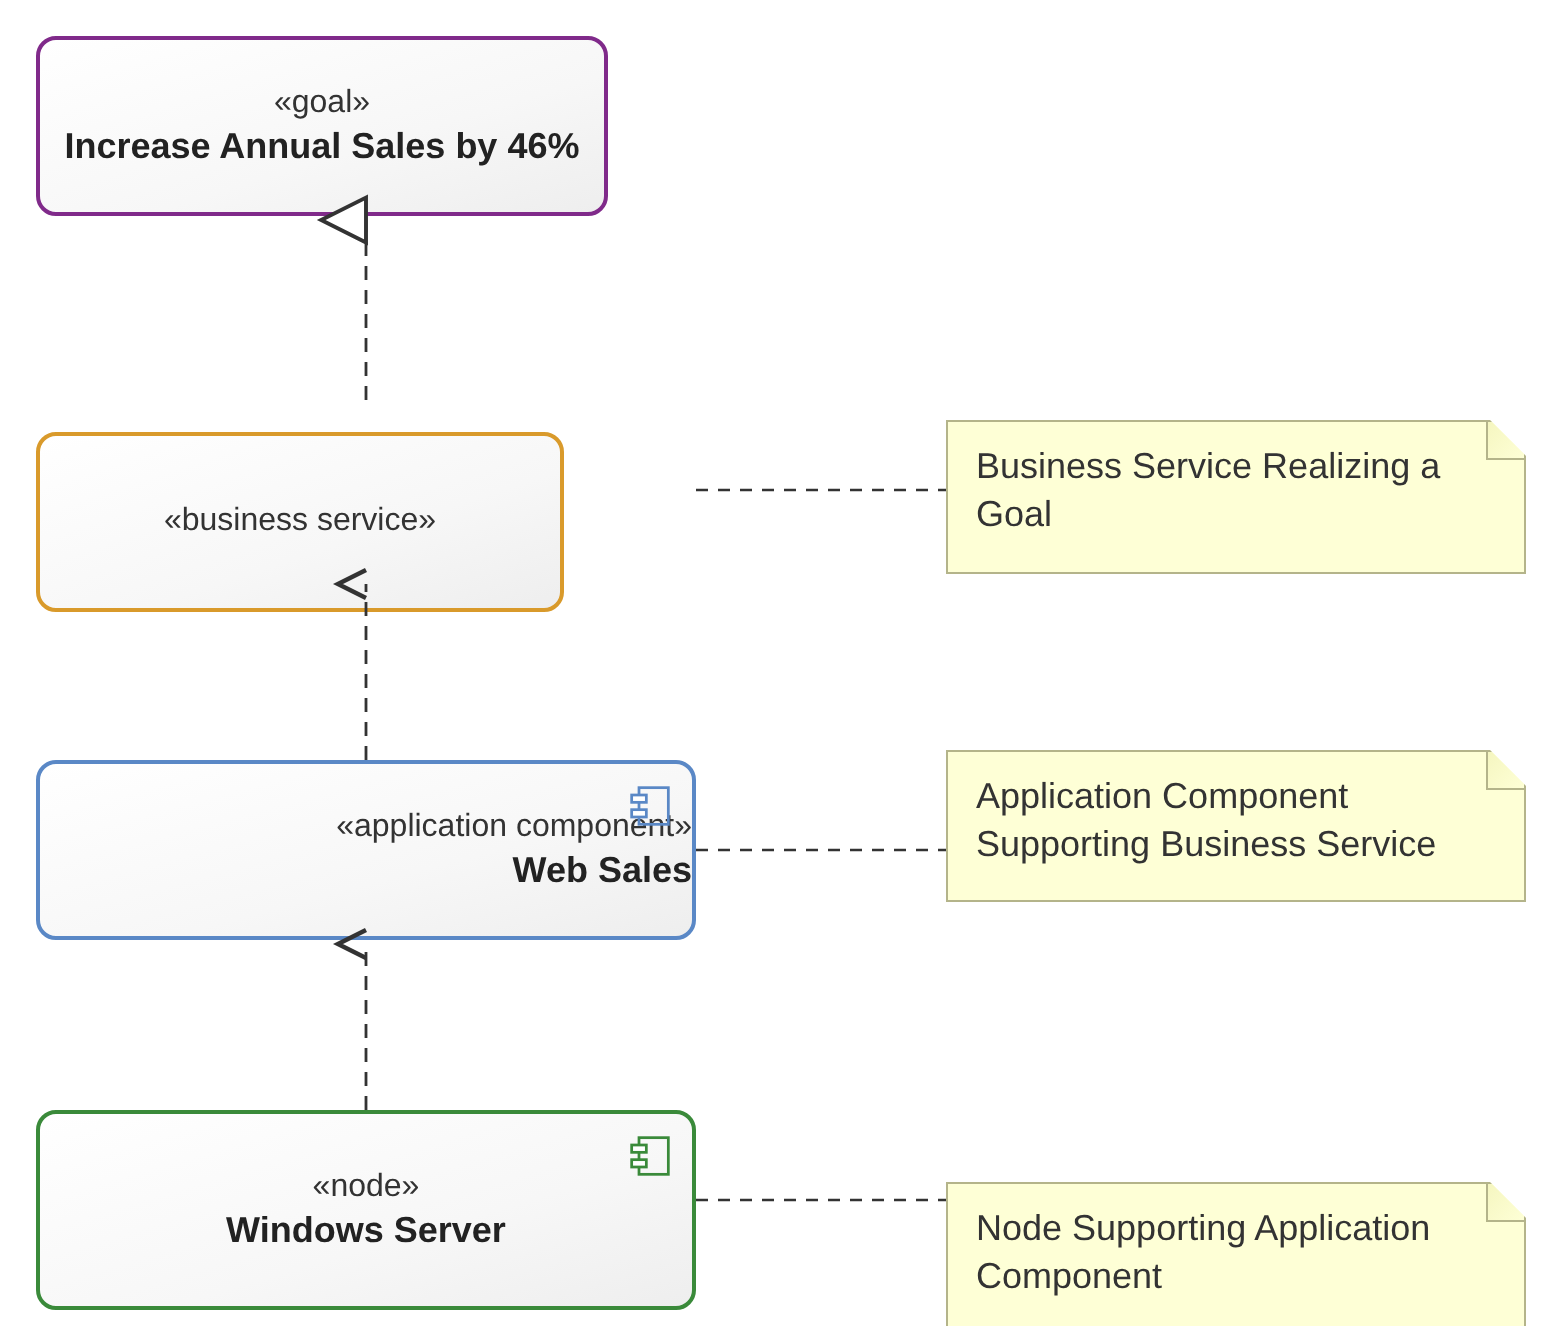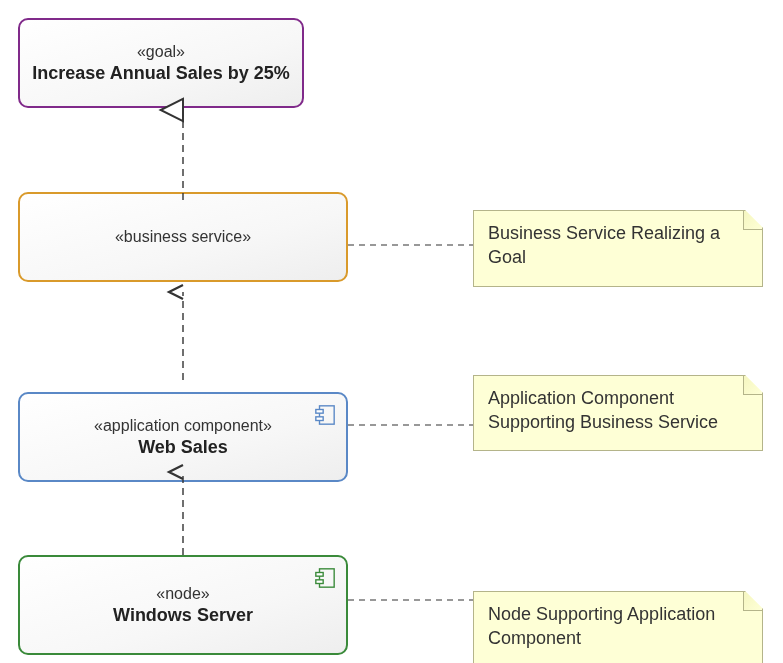--- a/index.html
+++ b/index.html
@@ -78,28 +78,28 @@
     width: 783px;
     height: 663px;
     pointer-events: none;
   }
 </style>
 </head>
 <body>
 
 <div class="node n-goal" style="left:18px; top:18px; width:286px; height:90px;">
   <span class="stereo">«goal»</span>
-  <span class="title">Increase Annual Sales by 25%</span>
+  <span class="title">Increase Annual Sales by 46%</span>
 </div>
 
-<div class="node n-bs" style="left:18px; top:192px; width:330px; height:90px;">
+<div class="node n-bs" style="left:18px; top:216px; width:264px; height:90px;">
   <span class="stereo">«business service»</span>
 </div>
 
-<div class="node n-app" style="left:18px; top:392px; width:330px; height:90px;">
+<div class="node n-app" style="left:18px; top:380px; width:330px; height:90px;align-items:flex-end;">
   <span class="stereo">«application component»</span>
   <span class="title">Web Sales</span>
   <span class="comp-icon">
     <svg viewBox="0 0 24 24">
       <rect x="6" y="2" width="16" height="20" fill="none" stroke="#5a88c6" stroke-width="1.5"></rect>
       <rect x="2" y="6" width="8" height="4" fill="#ffffff" stroke="#5a88c6" stroke-width="1.5"></rect>
       <rect x="2" y="14" width="8" height="4" fill="#ffffff" stroke="#5a88c6" stroke-width="1.5"></rect>
     </svg>
   </span>
 </div>

